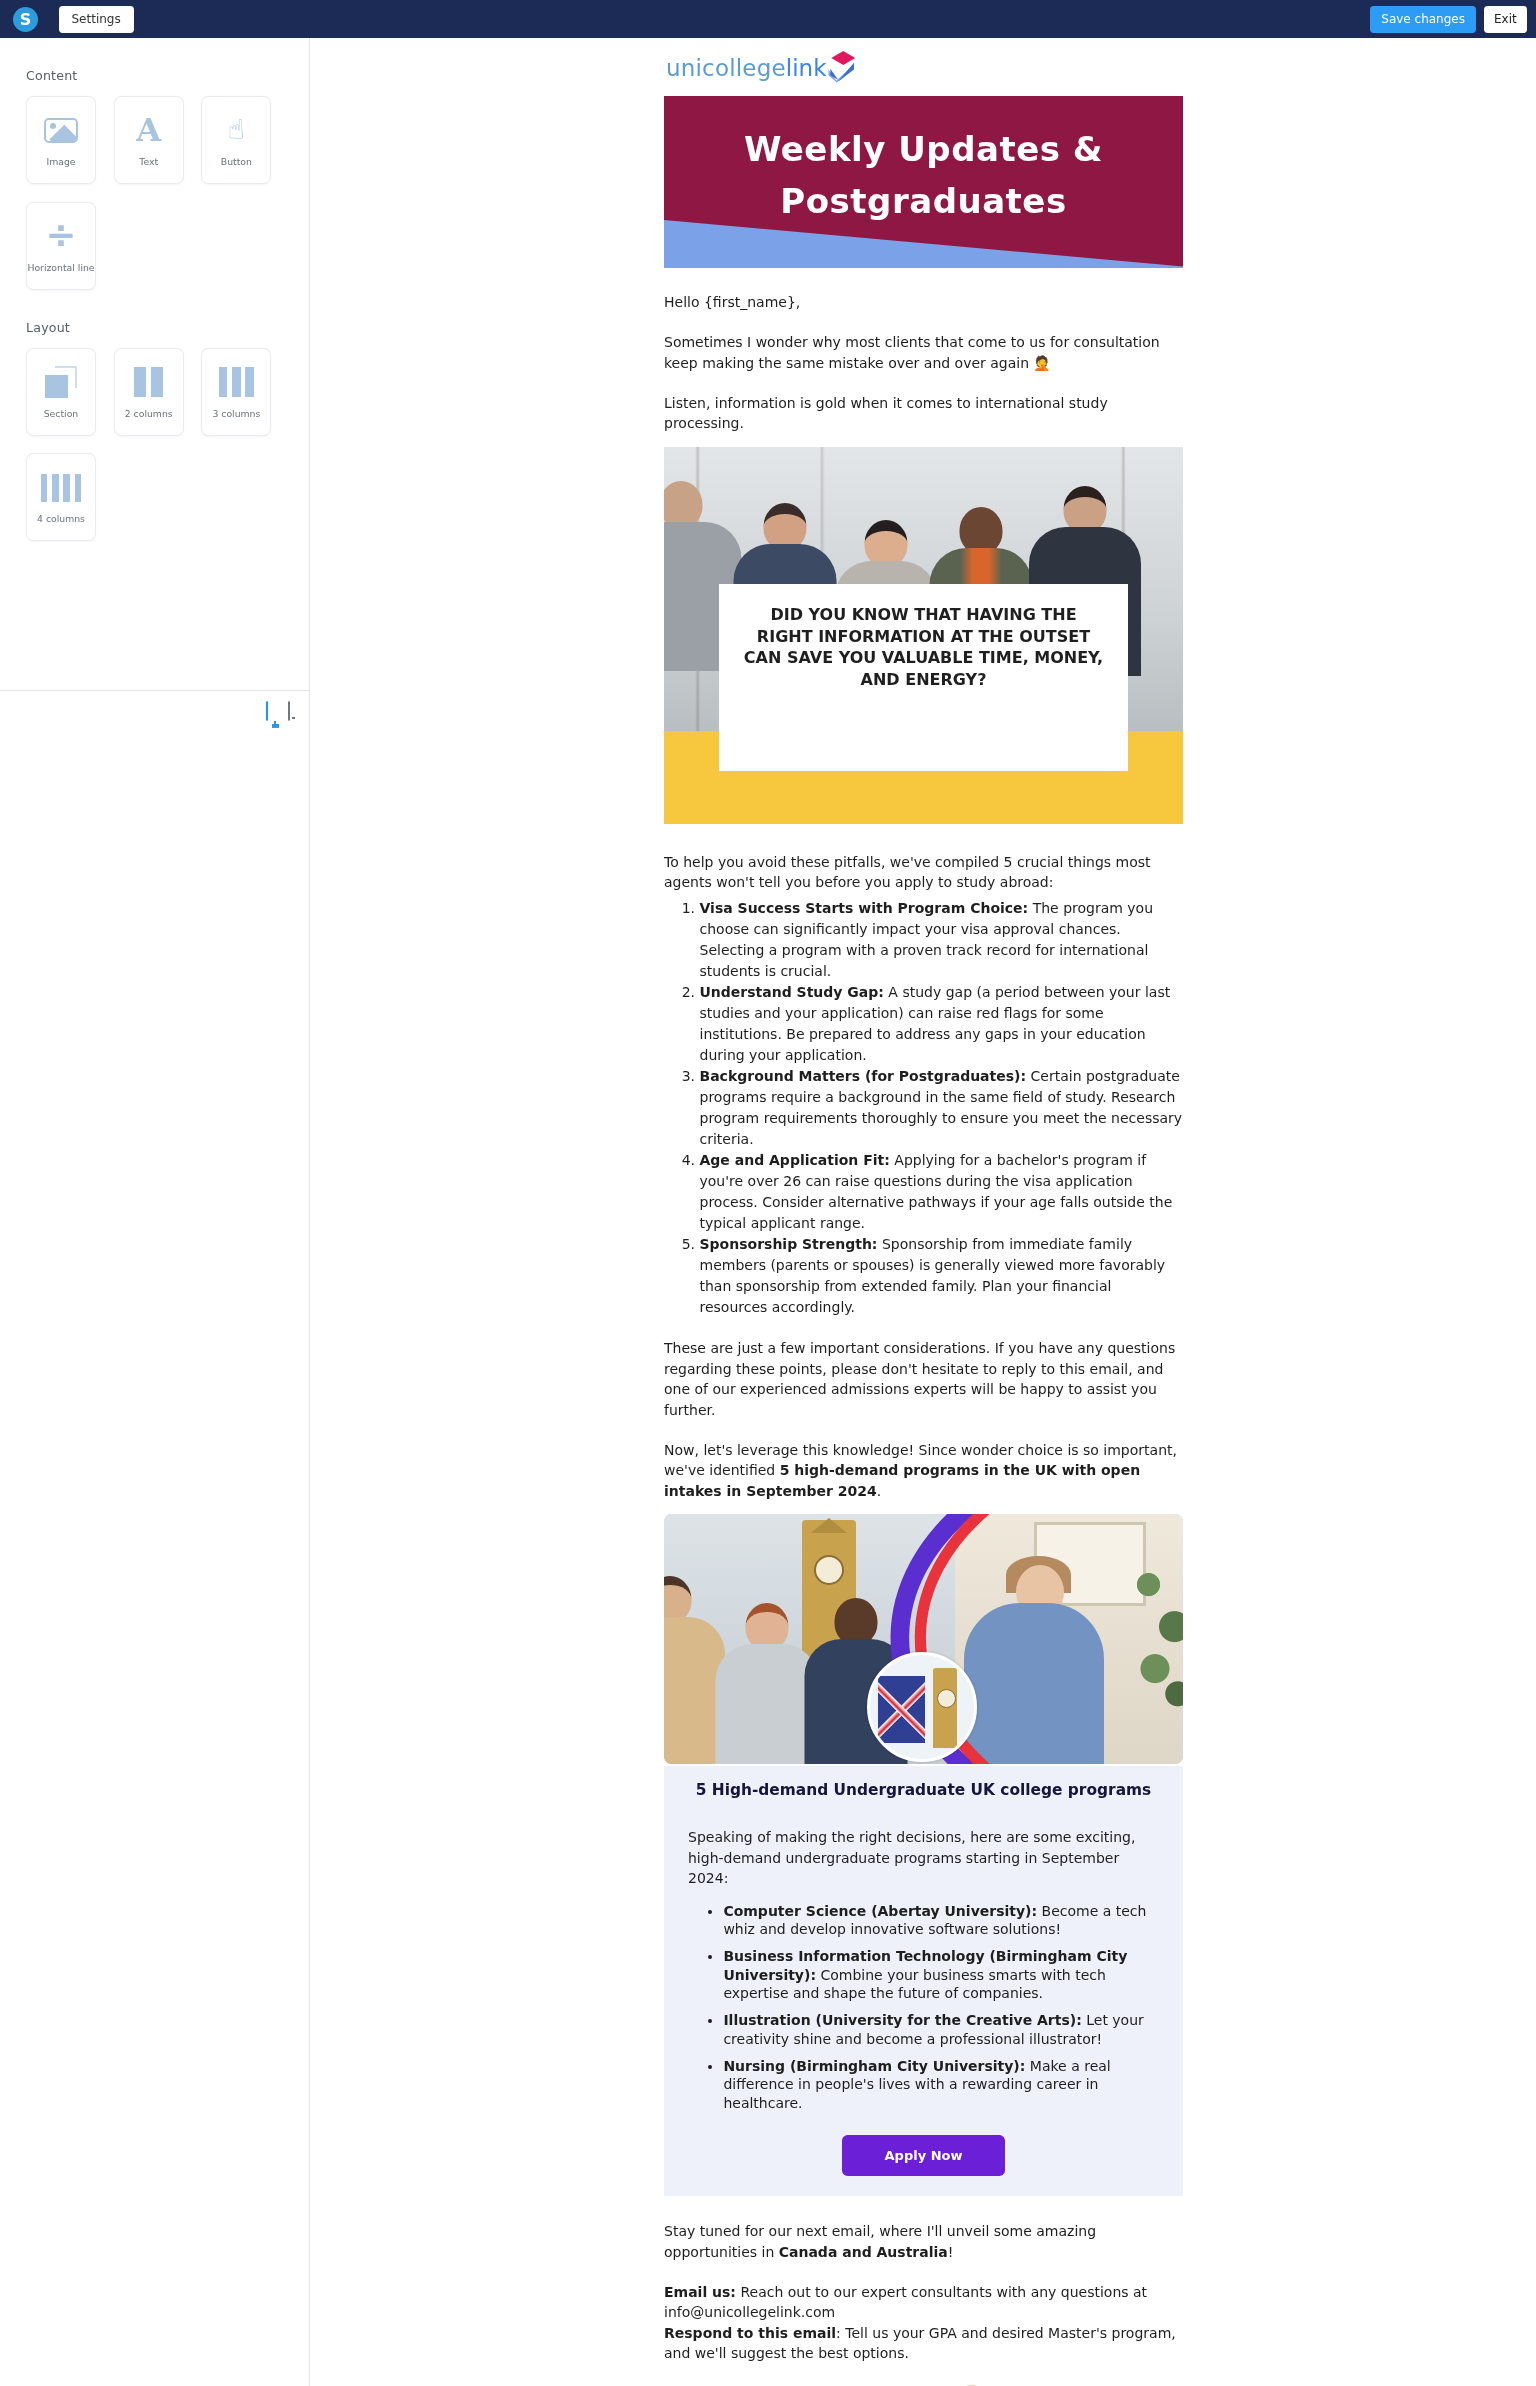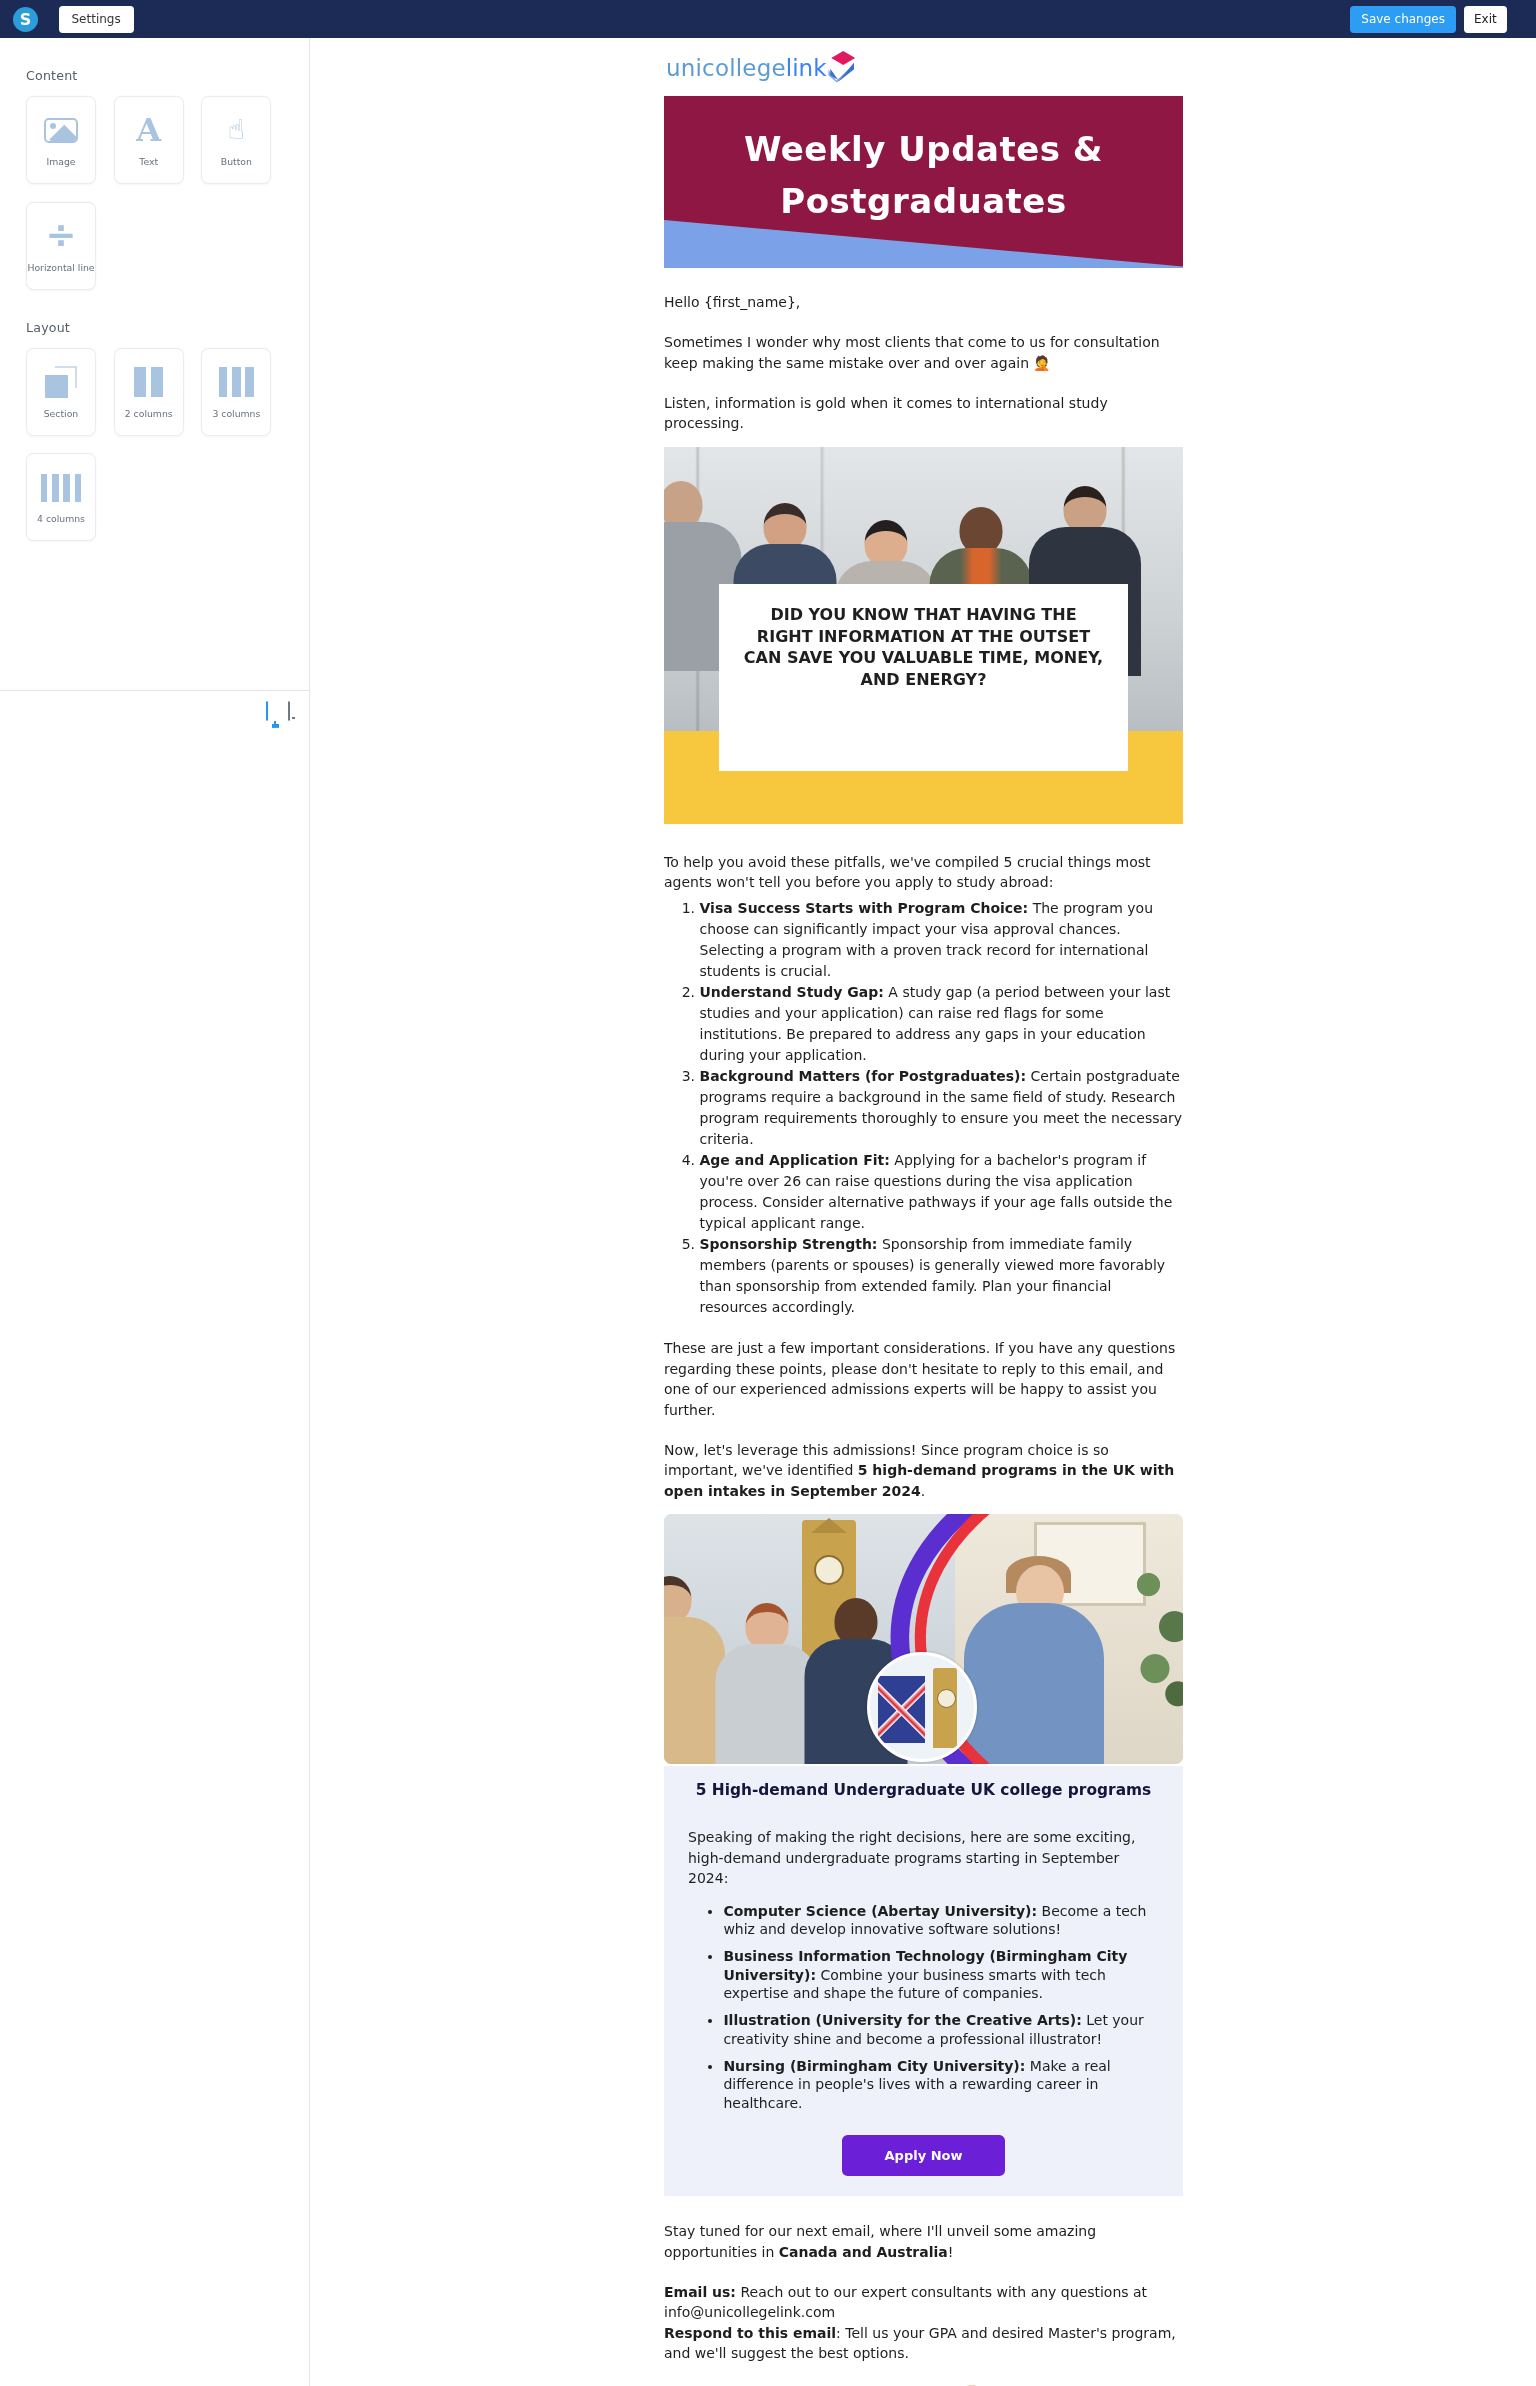--- a/index.html
+++ b/index.html
@@ -4,21 +4,21 @@
 <style>
   * { margin:0; padding:0; box-sizing:border-box; }
   html,body { width:1536px; height:2387px; background:#fff; font-family:"DejaVu Sans","Liberation Sans",sans-serif; }
   body { position:relative; overflow:hidden; color:#1e1e1e; }
 
   
   .topbar { position:absolute; left:0; top:0; width:1536px; height:38px; background:#1c2b56; display:flex; align-items:center; z-index:50; }
   .logo-circle { width:25px; height:25px; border-radius:50%; background:#2d9cdb; color:#fff; font-weight:bold; font-size:16px; display:flex; align-items:center; justify-content:center; margin-left:13px; cursor:pointer; }
   .btn { border:none; border-radius:3.7px; font-size:12px; cursor:pointer; font-family:inherit; }
   .settings-btn { background:#fff; color:#333; padding:6.5px 13px; margin-left:20.5px; }
-  .topbar-right { margin-left:auto; display:flex; gap:7.5px; margin-right:29px;justify-content:flex-end; }
+  .topbar-right { margin-left:auto; display:flex; gap:7.5px; margin-right:9px;justify-content:flex-end; }
   .save-btn { background:#2d9cf4; color:#fff; padding:6.5px 11.2px; }
   .exit-btn { background:#fff; color:#222; padding:6.5px 10.3px; }
 
   
   .sidebar { position:absolute; left:0; top:38px; width:310px; bottom:0; background:#fff; border-right:0.9px solid #e4e4ea; }
   .side-heading { font-size:12.6px; color:#555e68; margin:30px 0 13px 26px; letter-spacing:0.2px; }
   .cards-grid { display:flex; flex-wrap:wrap; gap:17.7px; margin-left:26px; width:261px; }
   .card { width:70px; height:88px; background:#fff; border:0.9px solid #ebebf1; border-radius:7.5px; box-shadow:0 0.9px 1.9px rgba(30,40,60,.05); display:flex; flex-direction:column; align-items:center; justify-content:center; gap:9.3px; cursor:pointer; }
   .card-label { font-size:9.3px; color:#68727d; text-align:center; line-height:1.1; }
   .icon-box { height:35px; display:flex; align-items:center; justify-content:center; color:#a9c4e0; }
@@ -263,21 +263,21 @@
 
     <ol>
       <li><b>Visa Success Starts with Program Choice:</b><span> The program you choose can significantly impact your visa approval chances. Selecting a program with a proven track record for international students is crucial.</span></li>
       <li><b>Understand Study Gap:</b><span> A study gap (a period between your last studies and your application) can raise red flags for some institutions. Be prepared to address any gaps in your education during your application.</span></li>
       <li><b>Background Matters (for Postgraduates):</b><span> Certain postgraduate programs require a background in the same field of study. Research program requirements thoroughly to ensure you meet the necessary criteria.</span></li>
       <li><b>Age and Application Fit:</b><span> Applying for a bachelor's program if you're over 26 can raise questions during the visa application process. Consider alternative pathways if your age falls outside the typical applicant range.</span></li>
       <li><b>Sponsorship Strength:</b><span> Sponsorship from immediate family members (parents or spouses) is generally viewed more favorably than sponsorship from extended family. Plan your financial resources accordingly.</span></li>
     </ol>
 
     <p>These are just a few important considerations. If you have any questions regarding these points, please don't hesitate to reply to this email, and one of our experienced admissions experts will be happy to assist you further.</p>
-    <p><span>Now, let's leverage this admissions! Since program choice is so important, we've identified </span><b>5 high-demand programs in the UK with open intakes in September 2024</b><span>.</span></p>
+    <p><span>Now, let's leverage this knowledge! Since wonder choice is so important, we've identified </span><b>5 high-demand programs in the UK with open intakes in September 2024</b><span>.</span></p>
 
     <div class="hero2">
       <div class="h2-left">
         <div class="bigben">
             <span class="clock"></span>
           </div>
         <div class="person" style="left:5.6px;top:62px;">
             <span class="head" style="background:#d9b08c;border-top:9.3px solid #4a3526;"></span>
             <span class="torso" style="background:#d8b98a;width:110px;"></span>
           </div>

